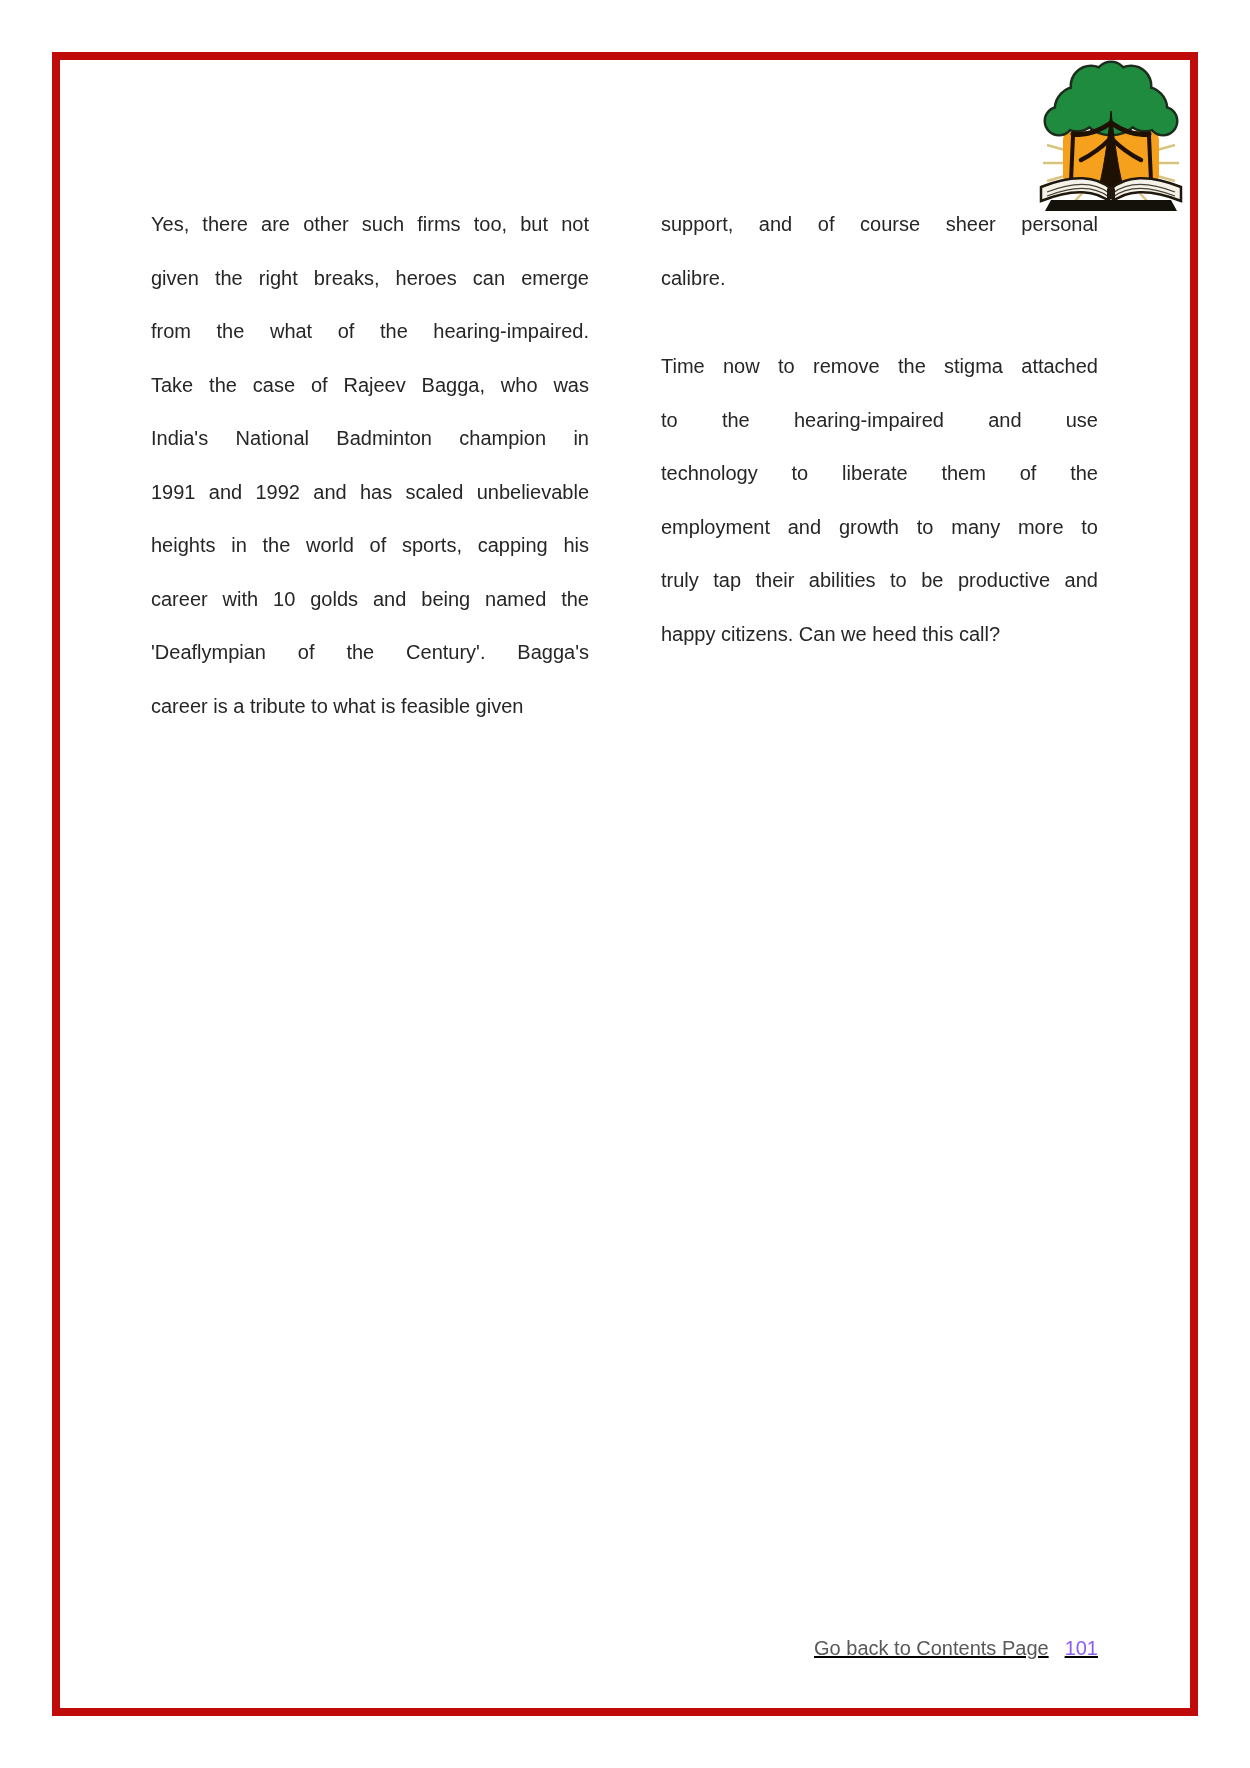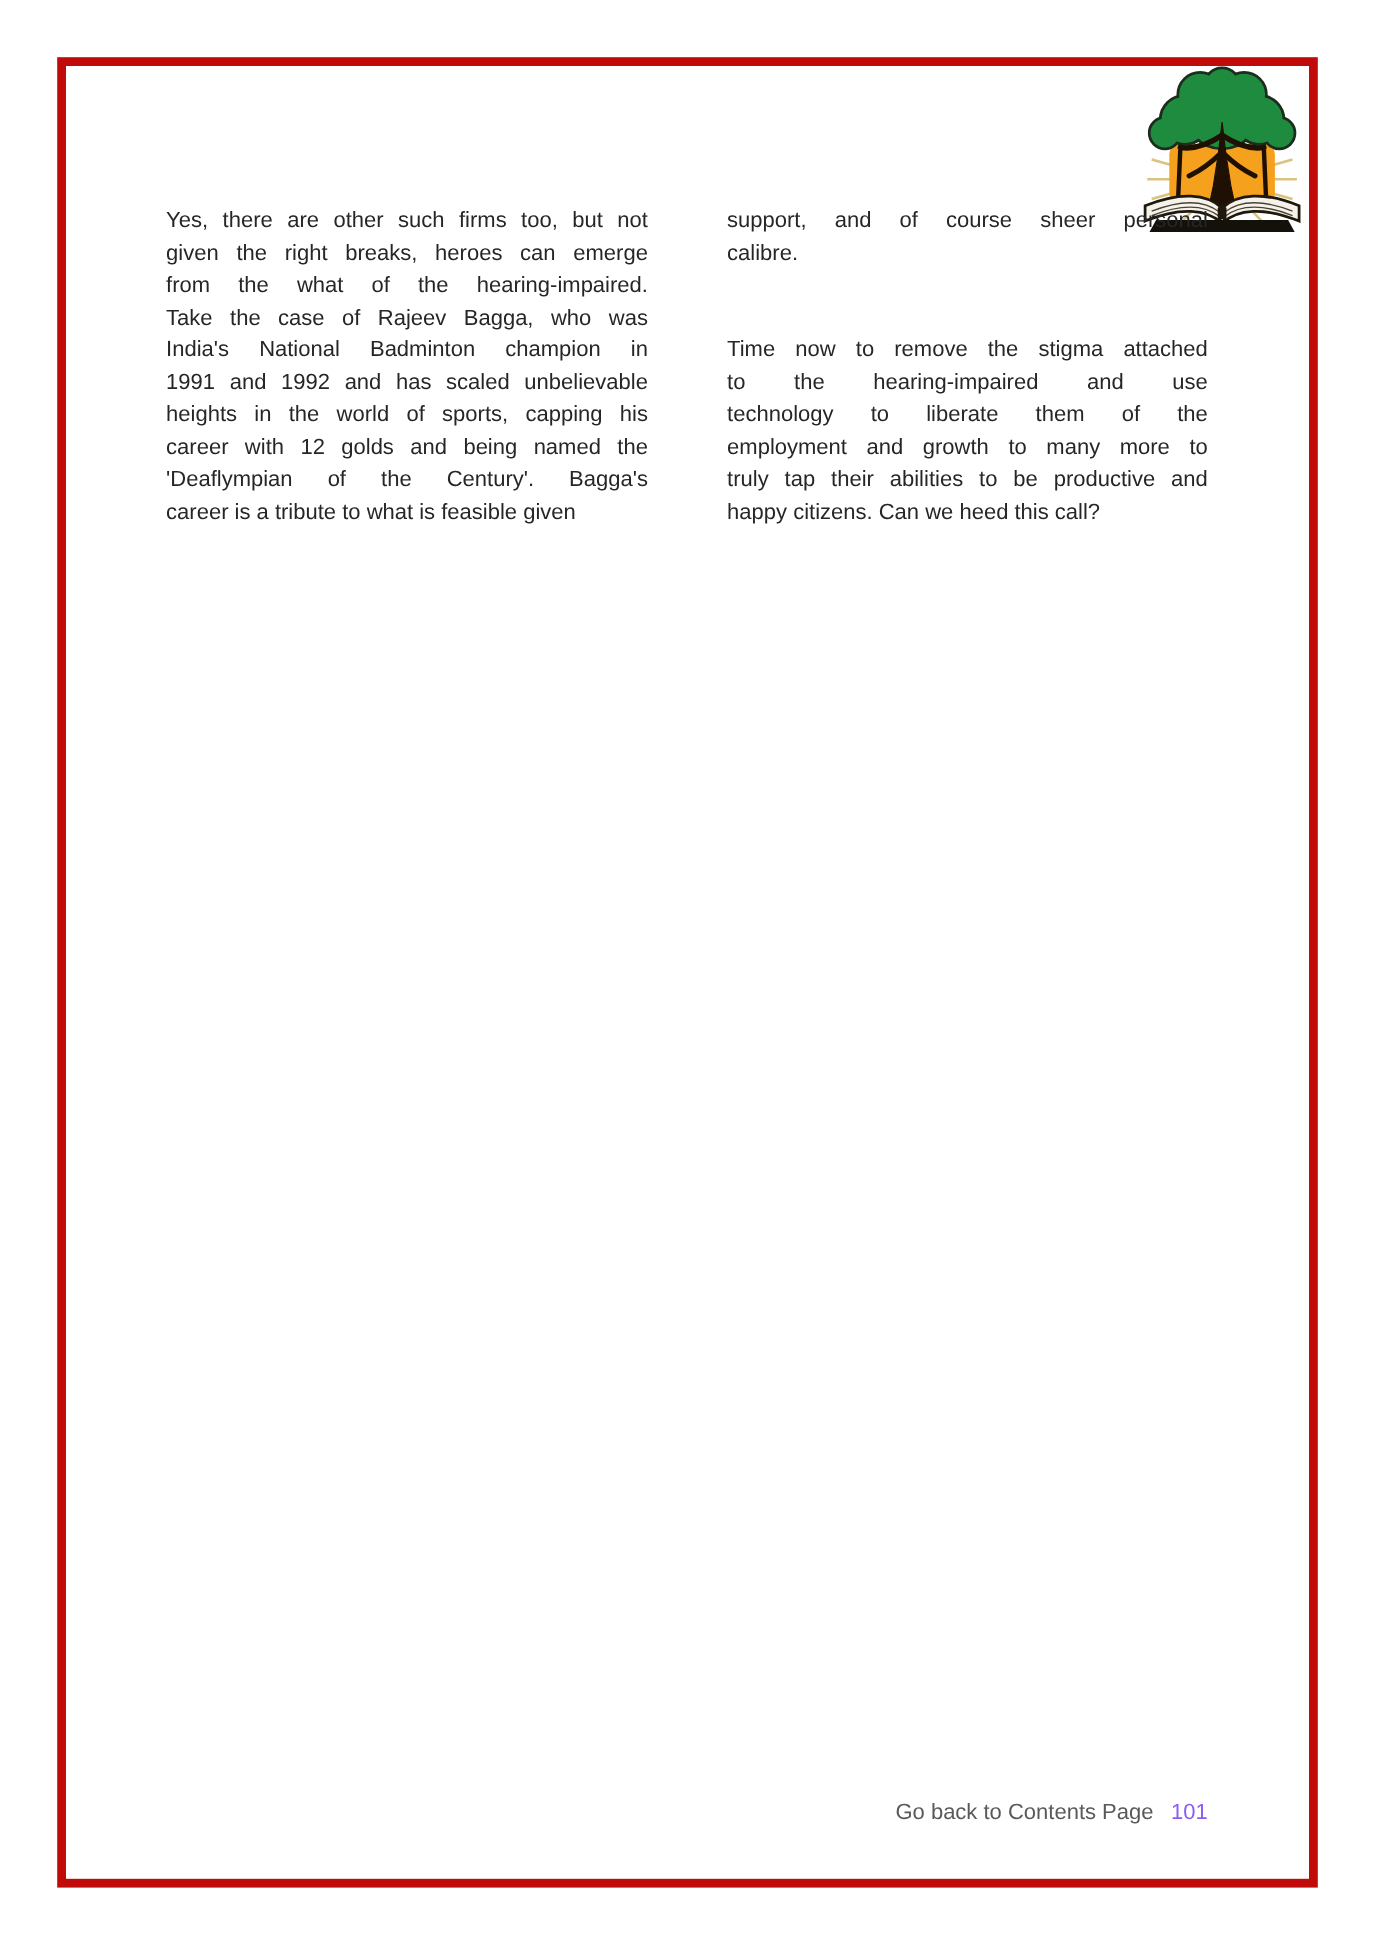--- a/index.html
+++ b/index.html
@@ -29,34 +29,36 @@
     color: #262626;
     font-size: 20px;
     line-height: 29.5px;
   }
   .col-left  { left: 151px; width: 438px; }
   .col-right { left: 661px; width: 437px; }
   .para .line {
     height: 29.5px;
     overflow: hidden;
     text-align: left;
+    margin-top: 24px;
   }
   .para .line.just {
     text-align: justify;
     text-align-last: justify;
   }
   .para + .para { margin-top: 59px; }
   .footer {
     position: absolute;
     top: 1637px;
     right: 152px;
     display: flex;
     align-items: center;
     gap: 16px;
     font-size: 20px;
+    text-decoration: underline;
   }
   .contents-link {
     color: #595959;
     text-decoration: none;
     cursor: pointer;
   }
   .pagenum { color: #8b5cf6; }
 </style>
 </head>
 <body>
@@ -140,21 +142,21 @@
 
   <div class="col col-left">
     <div class="para">
         <div class="line just">Yes, there are other such firms too, but not</div>
         <div class="line just">given the right breaks, heroes can emerge</div>
         <div class="line just">from the what of the hearing-impaired.</div>
         <div class="line just">Take the case of Rajeev Bagga, who was</div>
         <div class="line just">India's National Badminton champion in</div>
         <div class="line just">1991 and 1992 and has scaled unbelievable</div>
         <div class="line just">heights in the world of sports, capping his</div>
-        <div class="line just">career with 12 golds and being named the</div>
+        <div class="line just">career with 10 golds and being named the</div>
         <div class="line just">'Deaflympian of the Century'. Bagga's</div>
         <div class="line">career is a tribute to what is feasible given</div>
       </div>
   </div>
 
   <div class="col col-right">
     <div class="para">
         <div class="line just">support, and of course sheer personal</div>
         <div class="line">calibre.</div>
       </div>

